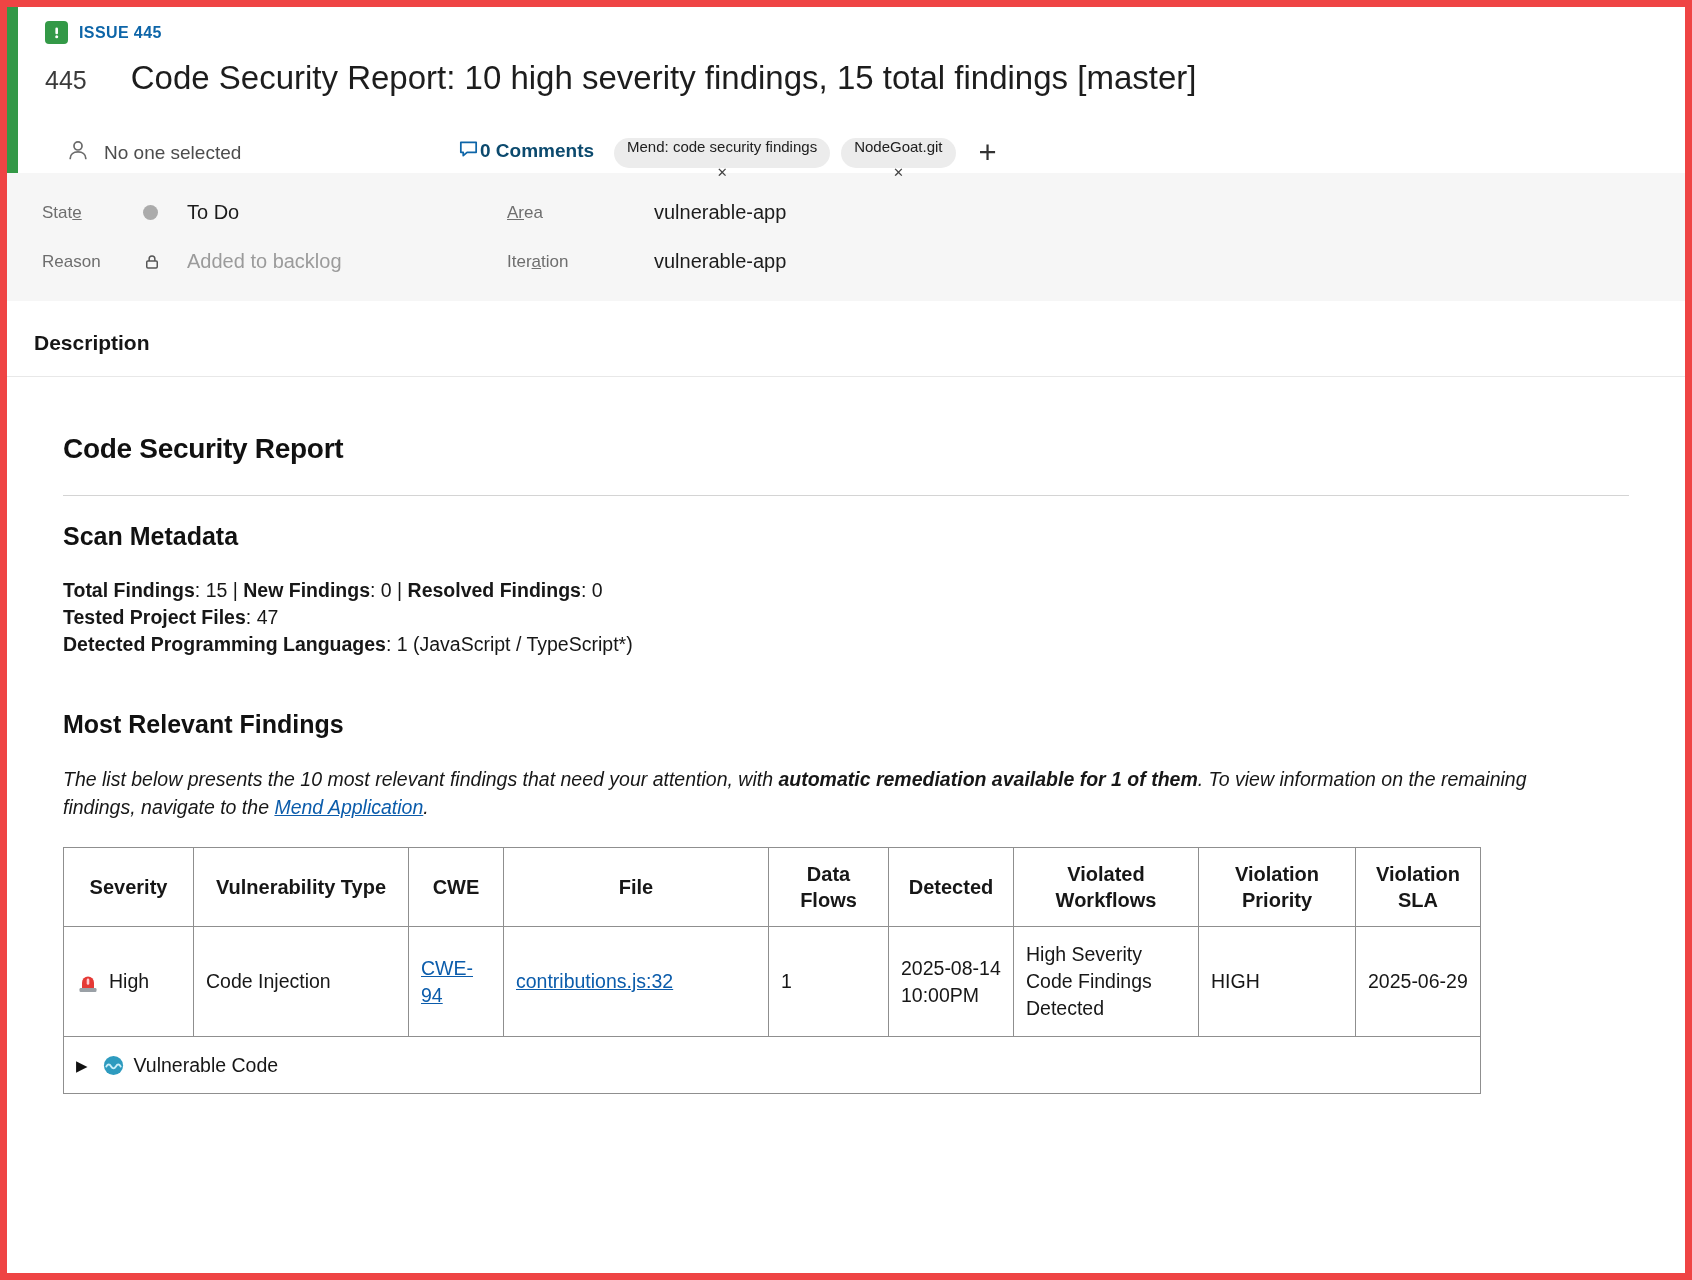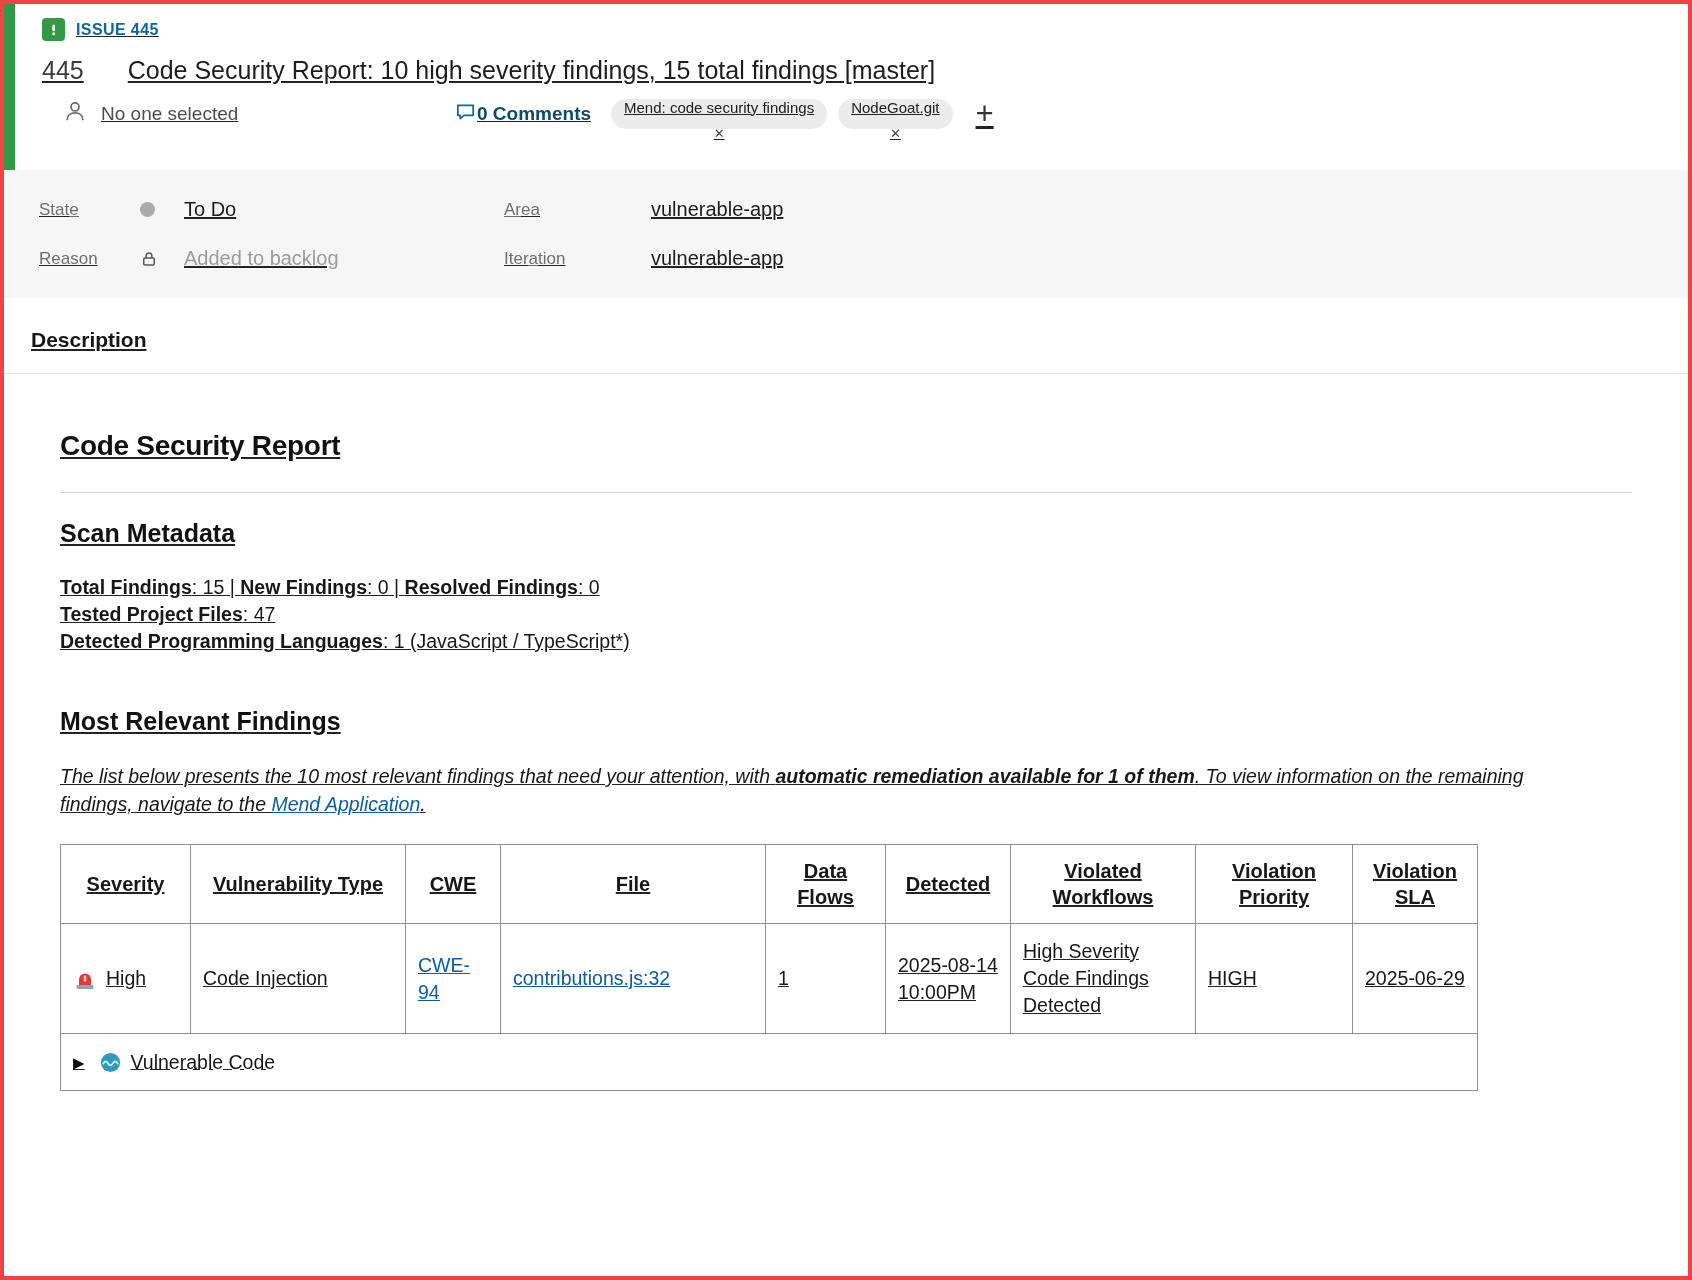--- a/index.html
+++ b/index.html
@@ -1,42 +1,41 @@
 <!DOCTYPE html>
 <html><head>
 <meta charset="utf-8">
 <style>
   * { box-sizing: border-box; margin: 0; padding: 0; }
   body { margin: 0; background: #fff; width: 1692px; height: 1280px; }
 
   .frame {
     width: 1692px; height: 1280px;
-    border: 4px solid #ef4444;
+    border: 7px solid #ef4444;
     background: #fff;
     position: relative;
     overflow: hidden;
     font-family: "Liberation Sans", "DejaVu Sans", sans-serif;
     color: #222;
-    text-decoration: underline;
   }
 
   .accent-bar { position: absolute; left: 0; top: 0; width: 11px; height: 166px; background: #339947; }
 
   
   .wi-header { height: 166px; padding: 14px 0 0 38px; }
   .type-row { display: flex; align-items: center; gap: 11px; }
   .issue-icon { width: 23px; height: 23px; border-radius: 4px; background: #339947;
                 display: inline-flex; align-items: center; justify-content: center; flex: none; }
   .type-label { color: #0d65a8; font-size: 16px; font-weight: 600; letter-spacing: .4px; cursor: pointer; }
 
   .title-row { display: flex; align-items: baseline; margin-top: 15px; }
   .issue-id { font-size: 25px; color: #3a3a3a; margin-right: 44px; }
-  .issue-title { font-size: 25px; color: #1d1d1d; cursor: text; }
-
-  .meta-row { display: flex; align-items: center; margin-top: 13px; padding-left: 20px; }
+  .issue-title { font-size: 33px; color: #1d1d1d; cursor: text; }
+
+  .meta-row { display: flex; align-items: flex-start; margin-top: 40px; padding-left: 20px; }
   .assignee { display: flex; align-items: center; gap: 13px; width: 392px; color: #4d4d4d; font-size: 19px; cursor: pointer; }
   .comments { display: flex; align-items: center; gap: 0; color: #0c4a6e; font-size: 19px; font-weight: 600; cursor: pointer; }
   .tags { display: flex; align-items: center; gap: 11px; margin-left: 20px; }
   .tag { display: flex; align-items: center; gap: 10px; background: #ececec; border-radius: 15px;
          height: 30px; padding: 0 13px; font-size: 15px; color: #202020; cursor: pointer; white-space: nowrap; flex-direction: column; }
   .tag-x { font-size: 13px; color: #444; cursor: pointer; }
   .add-tag { background: none; border: none; margin-left: 12px; cursor: pointer;
              font-size: 31px; font-weight: 300; color: #333; line-height: 1;
              font-family: "Liberation Sans", sans-serif; }
 

